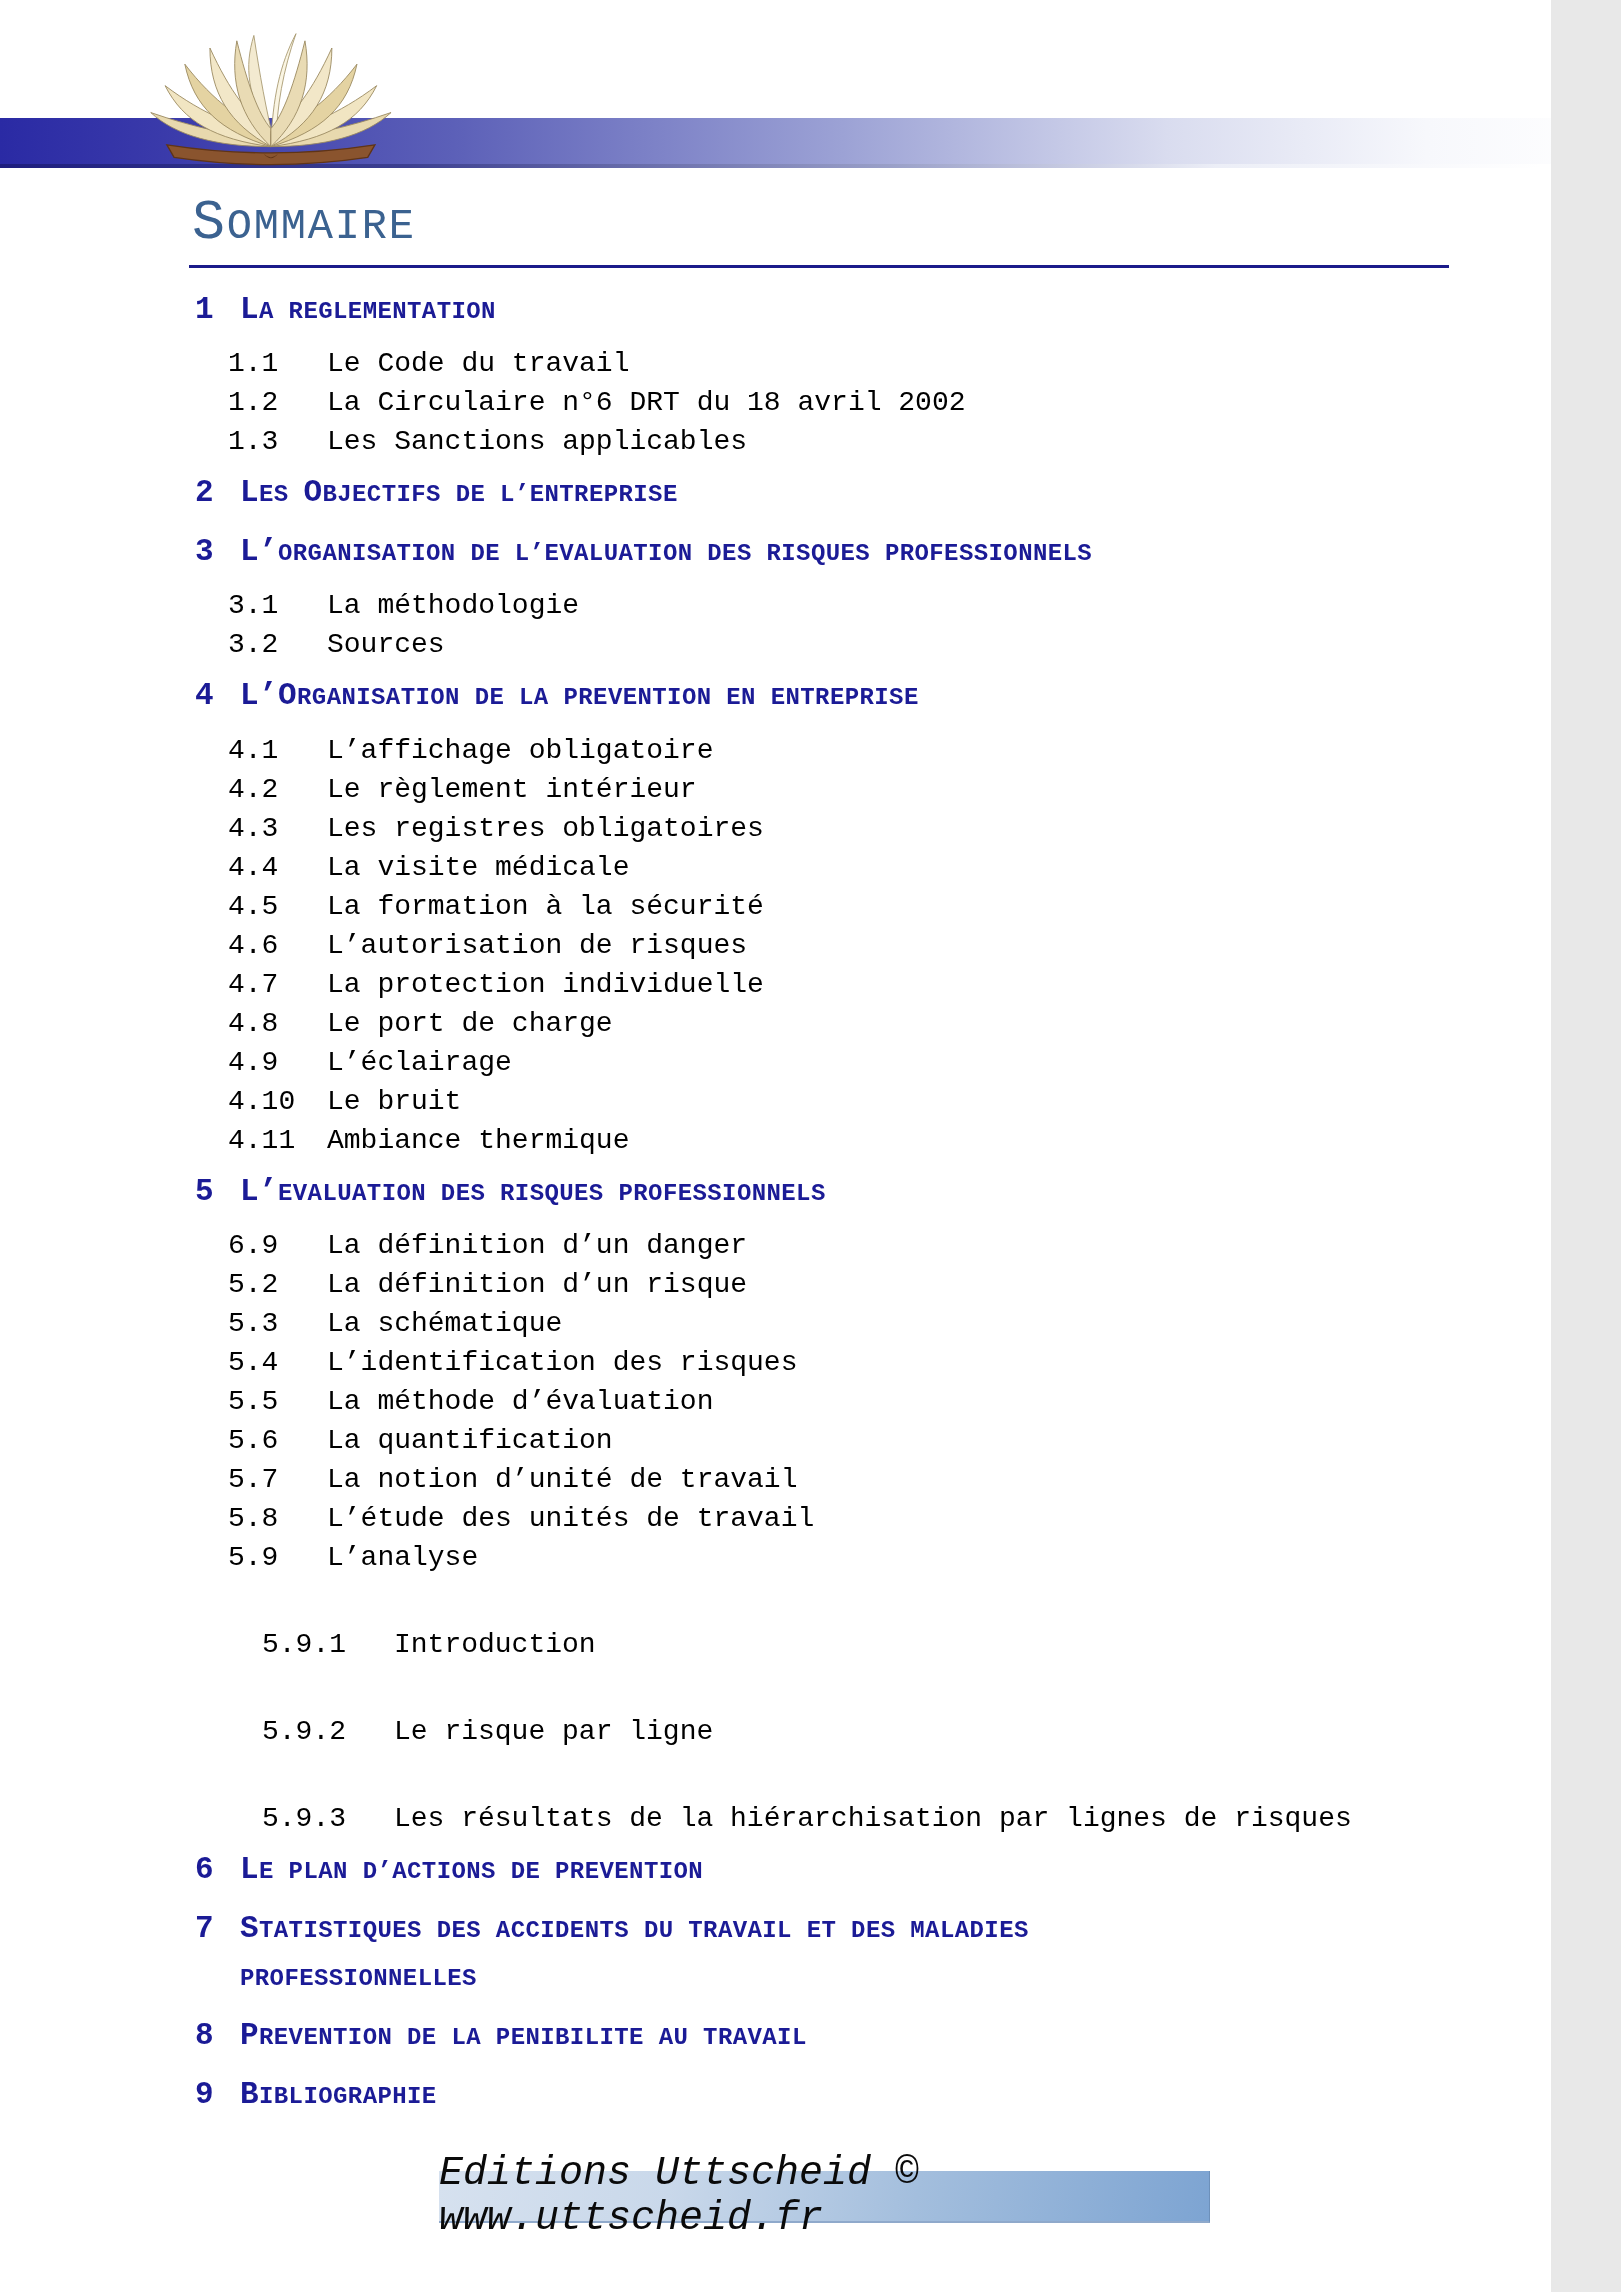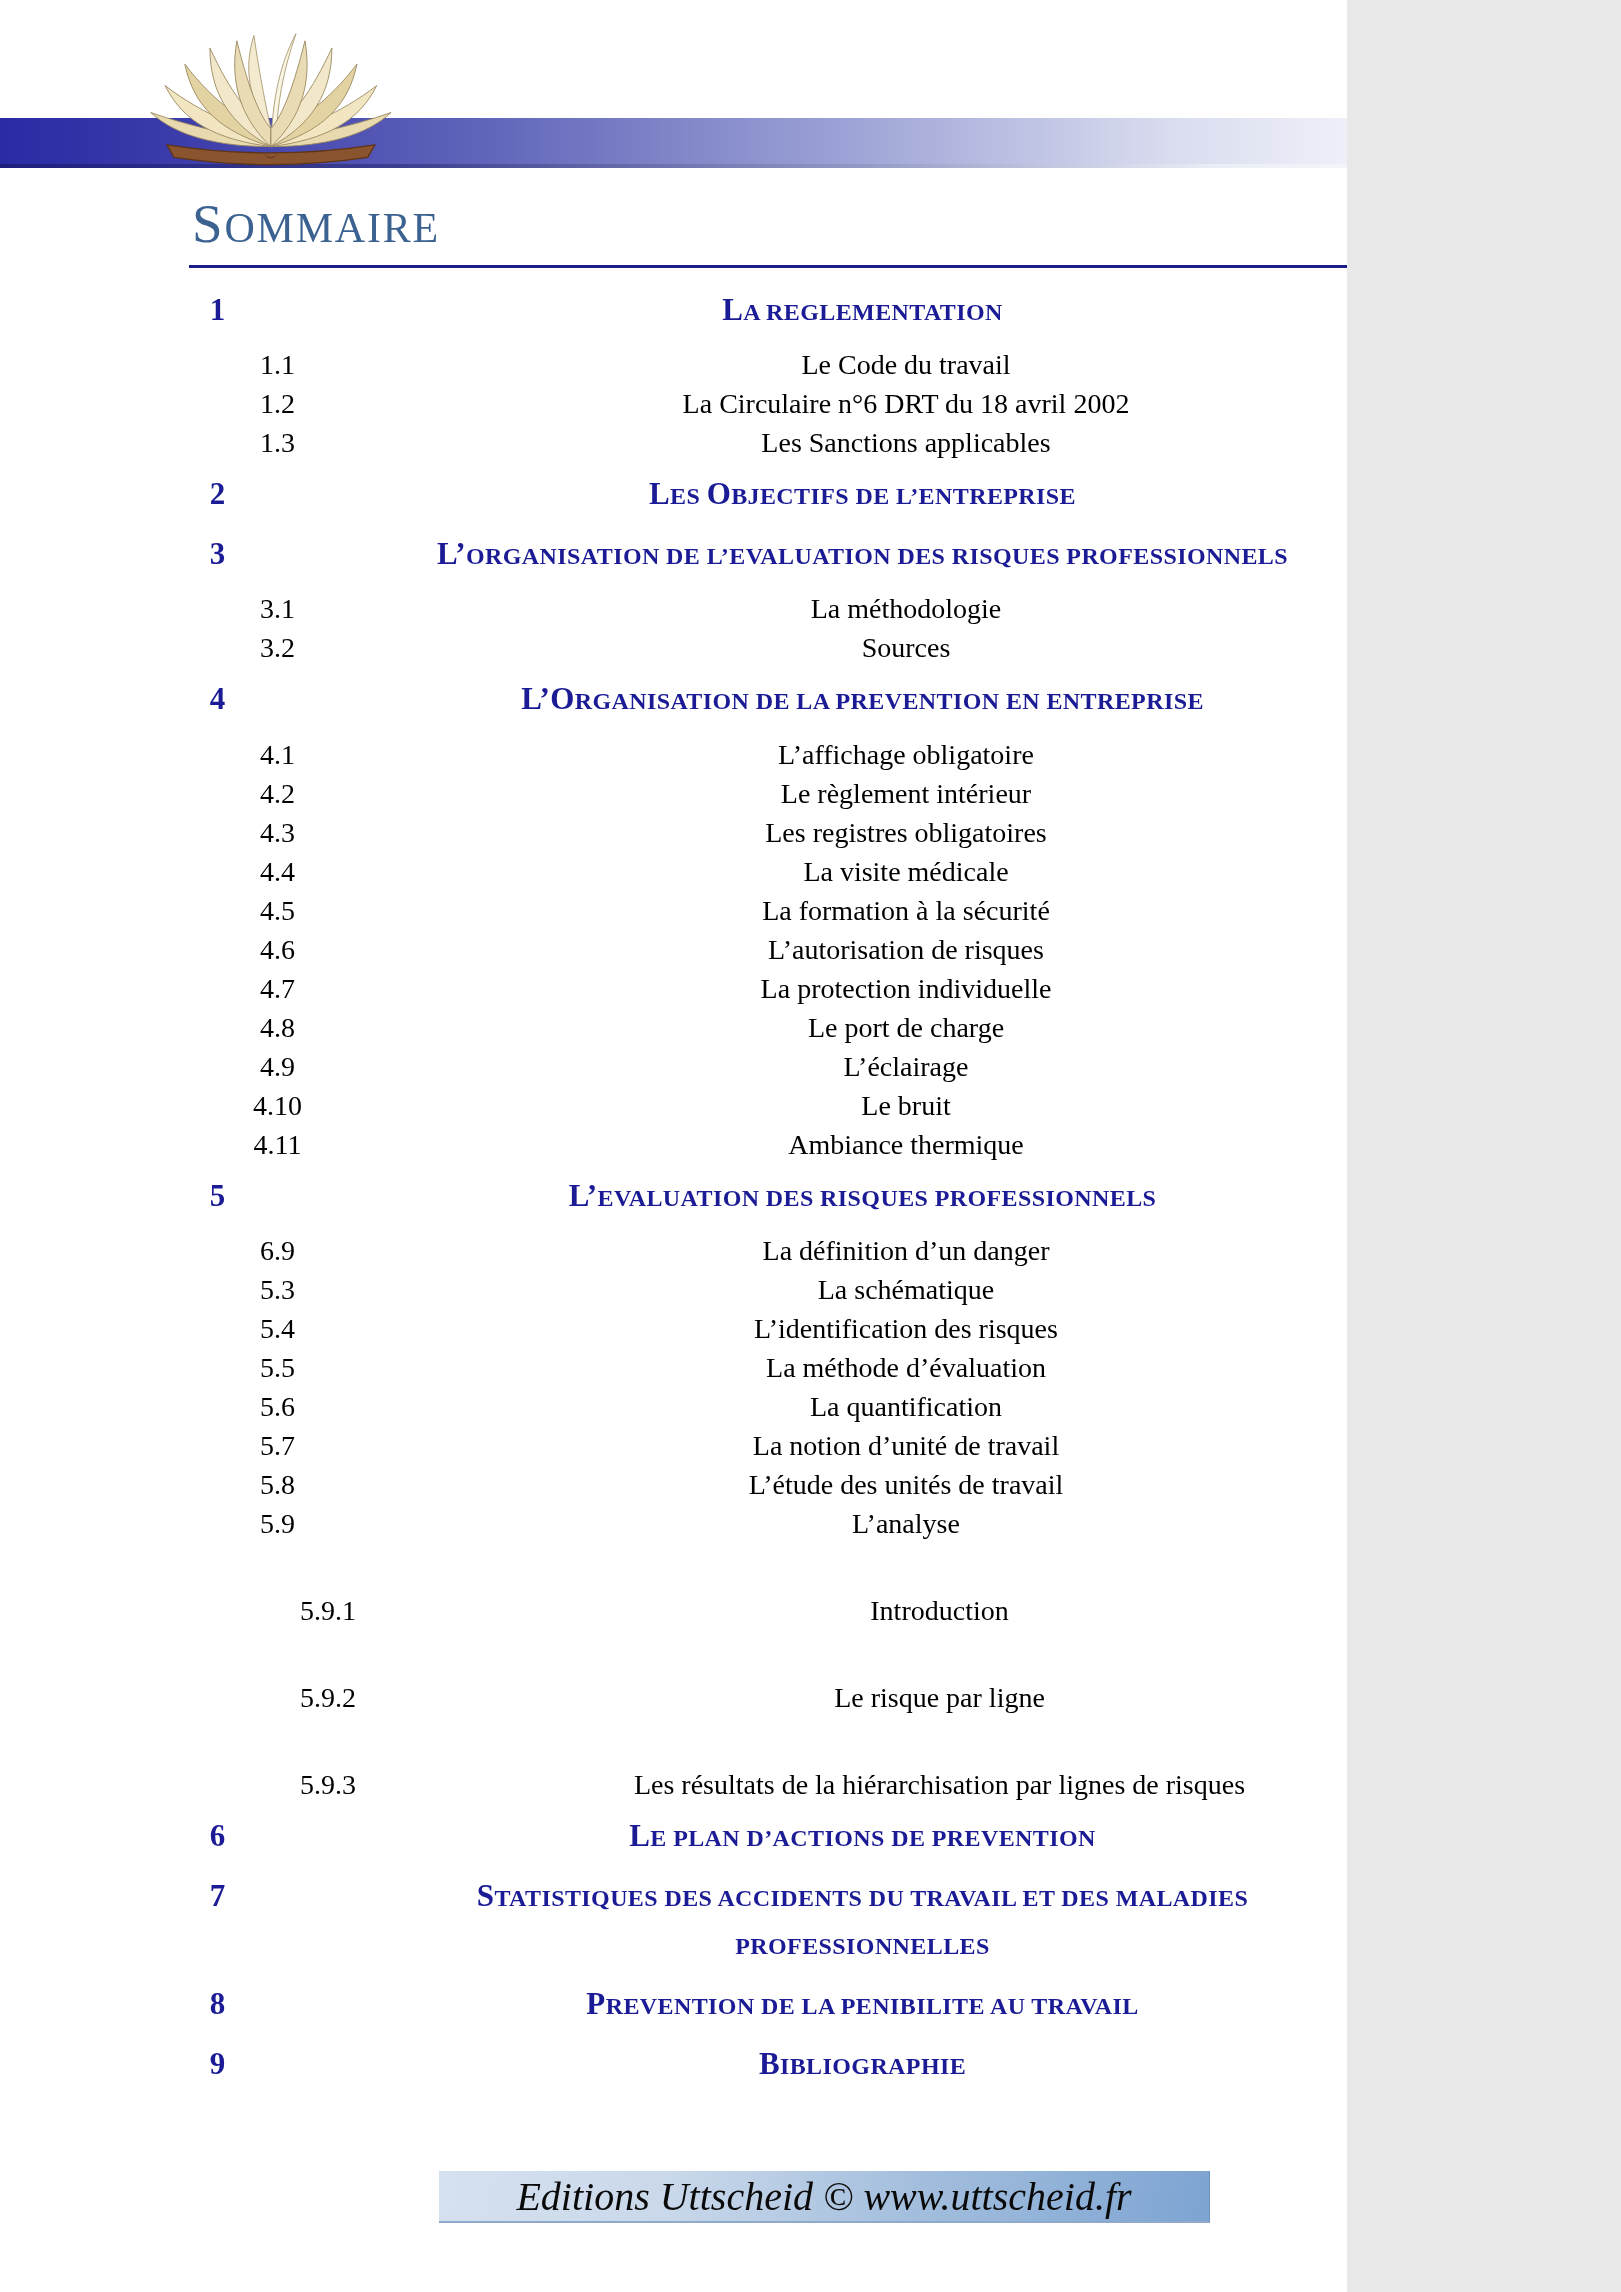--- a/index.html
+++ b/index.html
@@ -1,23 +1,22 @@
 <!DOCTYPE html>
 <html style="font-size:14.3px"><head>
 <meta charset="utf-8">
 <style>
   html,body{margin:0;padding:0;background:#e8e8e8;}
   .page{
     position:relative;
-    width:1347px;height:2293px;
+    width:1551px;height:2293px;
     background:#ffffff;
     overflow:hidden;
-    font-family:Liberation Serif, serif;
+    font-family:Liberation Mono, monospace;
     color:#000;
-    text-align:center;
   }
   
   .banner-bar{
     position:absolute;left:0;top:118px;width:1621px;height:46px;
     background:linear-gradient(to right,#2a2aa4 0%,#3a3aaa 10%,#5c60b8 28%,#9ca2d5 52%,#d9dcef 72%,#f7f8fc 88%,#ffffff 100%);
   }
   .banner-edge{
     position:absolute;left:0;top:164px;width:1621px;height:3.6px;
     background:linear-gradient(to right,#1e1e7e 0%,#3c3f90 25%,#9aa0c8 55%,rgba(220,224,240,0.55) 75%,rgba(255,255,255,0) 95%);
   }
@@ -175,20 +174,24 @@
       </div>
       <div class="toc-row l1">
         <span class="num">5</span>
         <span class="label"><span class="cap">L’</span><span class="sc">EVALUATION DES RISQUES PROFESSIONNELS</span></span>
       </div>
       <div class="toc-row l2">
         <span class="num">6.9</span>
         <span class="label">La définition d’un danger</span>
       </div>
       <div class="toc-row l2">
+        <span class="num">5.2</span>
+        <span class="label">La définition d’un risque</span>
+      </div>
+      <div class="toc-row l2">
         <span class="num">5.3</span>
         <span class="label">La schématique</span>
       </div>
       <div class="toc-row l2">
         <span class="num">5.4</span>
         <span class="label">L’identification des risques</span>
       </div>
       <div class="toc-row l2">
         <span class="num">5.5</span>
         <span class="label">La méthode d’évaluation</span>

